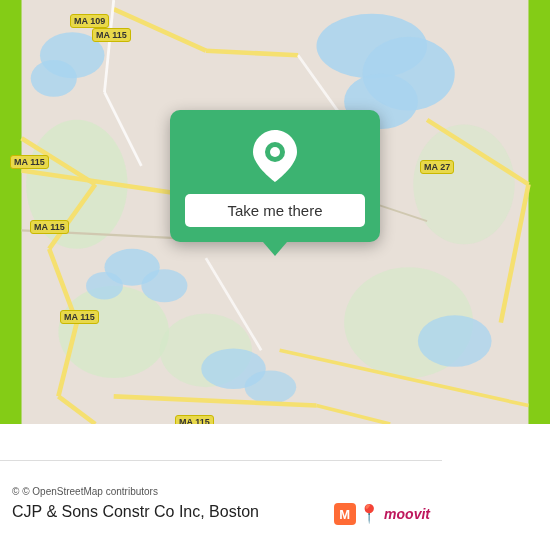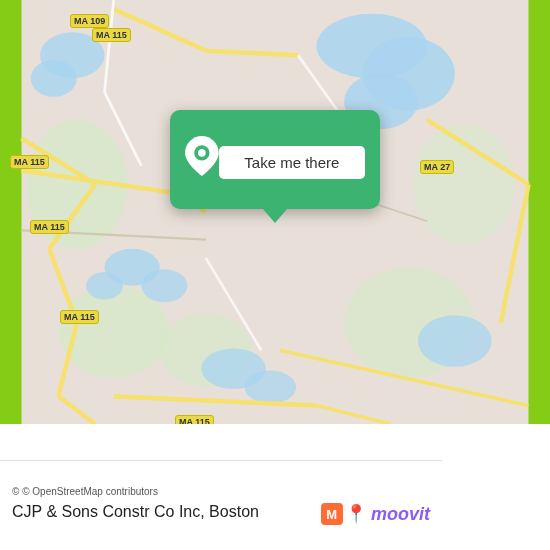--- a/index.html
+++ b/index.html
@@ -43,21 +43,21 @@
     
     #popup-card {
       position: absolute;
       left: 170px;
       top: 110px;
       width: 210px;
       background: #3cb371;
       border-radius: 10px;
       padding: 20px 15px 15px;
       display: flex;
-      flex-direction: row;
+      flex-direction: column;
       align-items: center;
       box-shadow: 0 4px 15px rgba(0,0,0,0.3);
       z-index: 20;
     }
 
     #popup-card::after {
       content: '';
       position: absolute;
       bottom: -14px;
       left: 50%;
@@ -140,23 +140,23 @@
       align-items: center;
       justify-content: center;
     }
 
     .moovit-pin {
       color: #ff6b35;
       font-size: 18px;
     }
 
     .moovit-text {
-      font-size: 18px;
+      font-size: 14px;
       font-weight: bold;
-      color: #8b5cf6;
+      color: #be185d;
       font-style: italic;
     }
   </style>
 </head>
 <body>
 
 <div id="map-container">
   <svg class="map-bg" viewBox="0 0 550 460" xmlns="http://www.w3.org/2000/svg">
 
     <rect width="550" height="460" fill="#e8e0d8"></rect>

